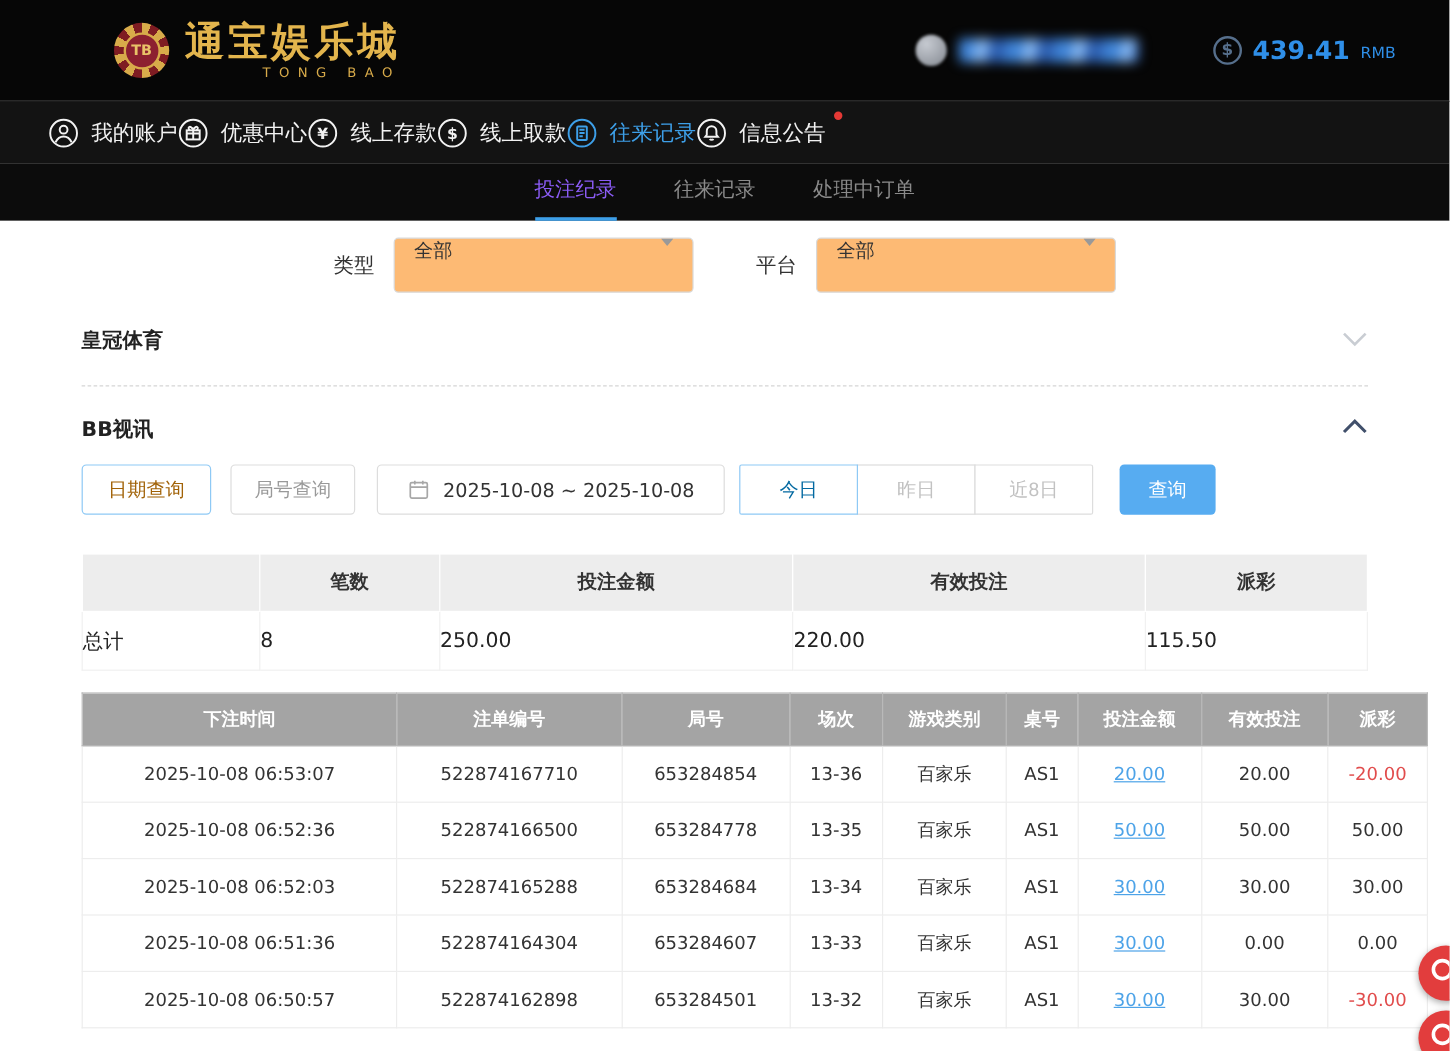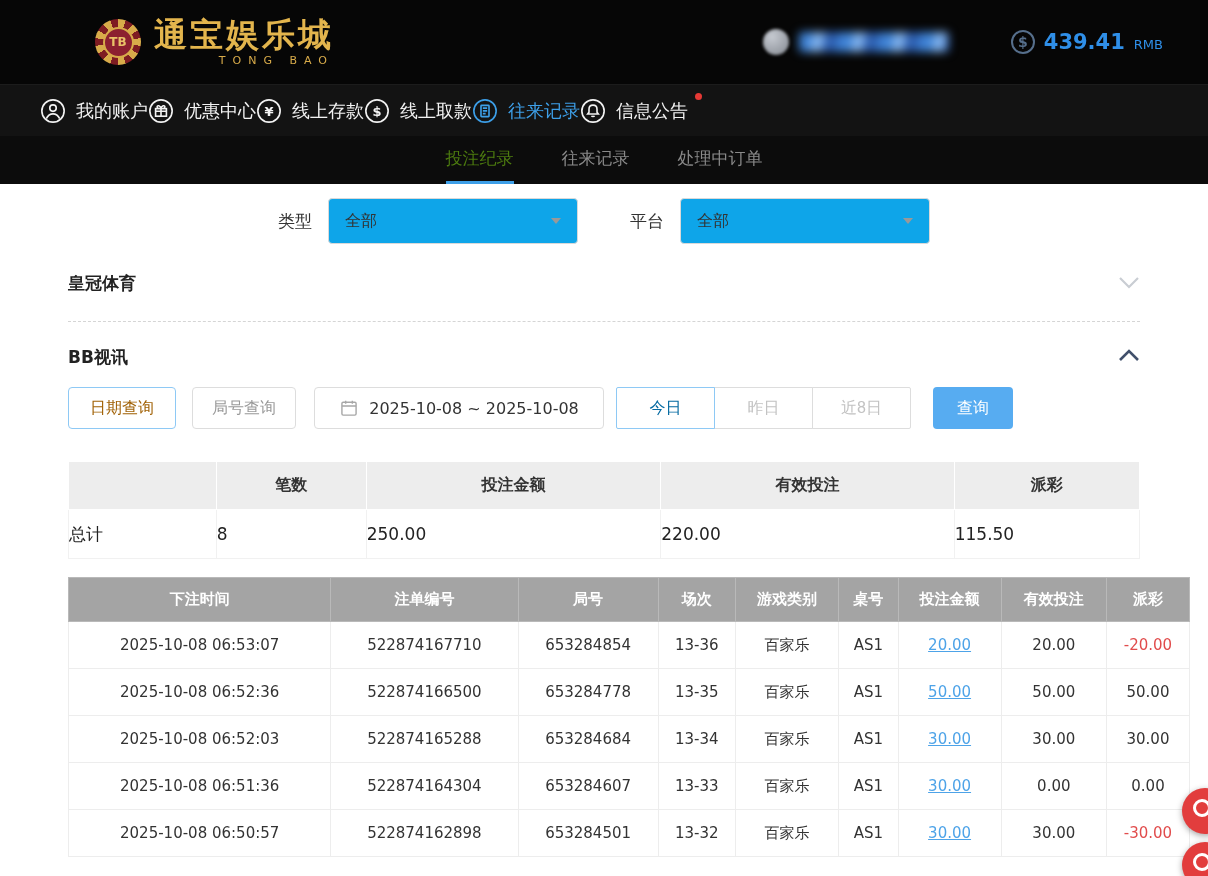--- a/index.html
+++ b/index.html
@@ -33,28 +33,28 @@
   .mainnav { height: 52px; background: #131313; display: flex; align-items: center;
              justify-content: flex-start; padding: 0 40px; border-top: 1px solid #1c1c1c; }
   .nav-item { display: flex; align-items: center; gap: 10px; color: #f2f2f2; font-size: 18px;
               position: relative; cursor: pointer; }
   .nav-item.active { color: #3d9fe8; }
   .nav-icon svg { width: 26px; height: 26px; display: block; stroke: currentColor; fill: none; stroke-width: 1.5; }
   .red-dot { position: absolute; top: -5px; right: -14px; width: 7px; height: 7px; border-radius: 50%; background: #e53935; }
   
   .subtabs { height: 48px; background: #0c0c0c; display: flex; justify-content: center; gap: 48px; }
   .subtab { line-height: 44px; font-size: 17px; color: #8a8a8a; cursor: pointer; border-bottom: 3px solid transparent; }
-  .subtab.active { color: #4d7c0f; border-bottom-color: #3d9fe8; }
+  .subtab.active { color: #8b5cf6; border-bottom-color: #3d9fe8; }
   
   .content { padding: 0 68px; background: #fff; }
   .filter-row { display: flex; justify-content: center; align-items: center; gap: 16px; padding-top: 14px; }
   .filter-label { font-size: 17px; color: #333; }
   .filter-label.second { margin-left: 36px; }
-  .select { width: 250px; height: 46px; border: 1px solid #d9d9d9; border-radius: 4px; background: #0ea5e9;
-            display: flex; align-items: center; justify-content: space-between; padding: 0 16px;
+  .select { width: 250px; height: 46px; border: 1px solid #d9d9d9; border-radius: 4px; background: #fdba74;
+            display: flex; align-items: flex-start; justify-content: space-between; padding: 0 16px;
             font-size: 16px; color: #333; cursor: pointer; }
   .caret { width: 0; height: 0; border-left: 5px solid transparent; border-right: 5px solid transparent;
            border-top: 6px solid #999; }
   .section-row { display: flex; justify-content: space-between; align-items: center; cursor: pointer; }
   .section-row.crown { margin-top: 28px; padding-bottom: 26px; border-bottom: 1px dashed #d5d5d5; }
   .section-row.bb { margin-top: 24px; }
   .section-title { font-size: 17px; font-weight: bold; color: #222; }
   
   .query-row { margin-top: 18px; display: flex; align-items: center; }
   .btn { height: 42px; border-radius: 4px; font-size: 16px; display: inline-flex; align-items: center;

